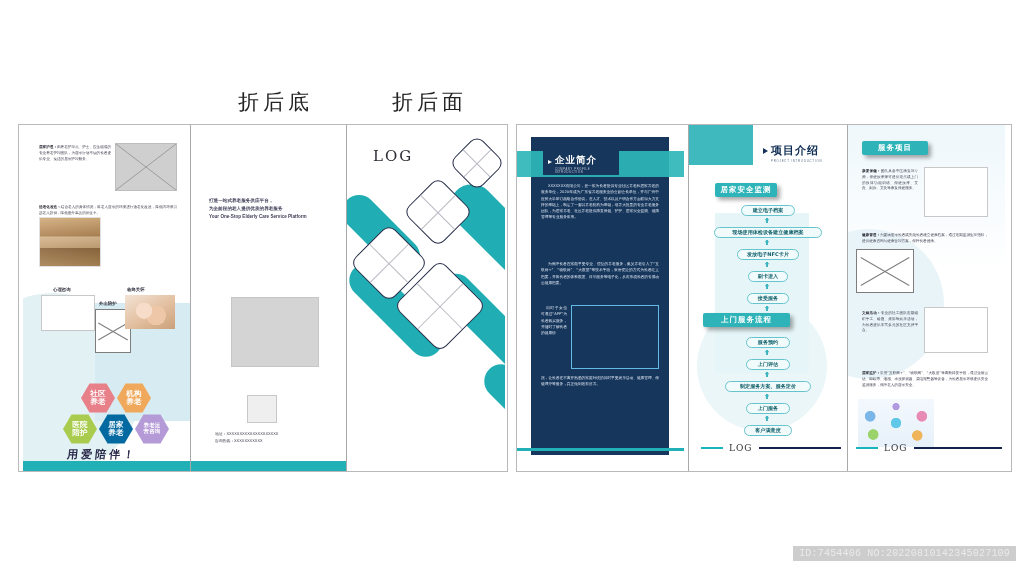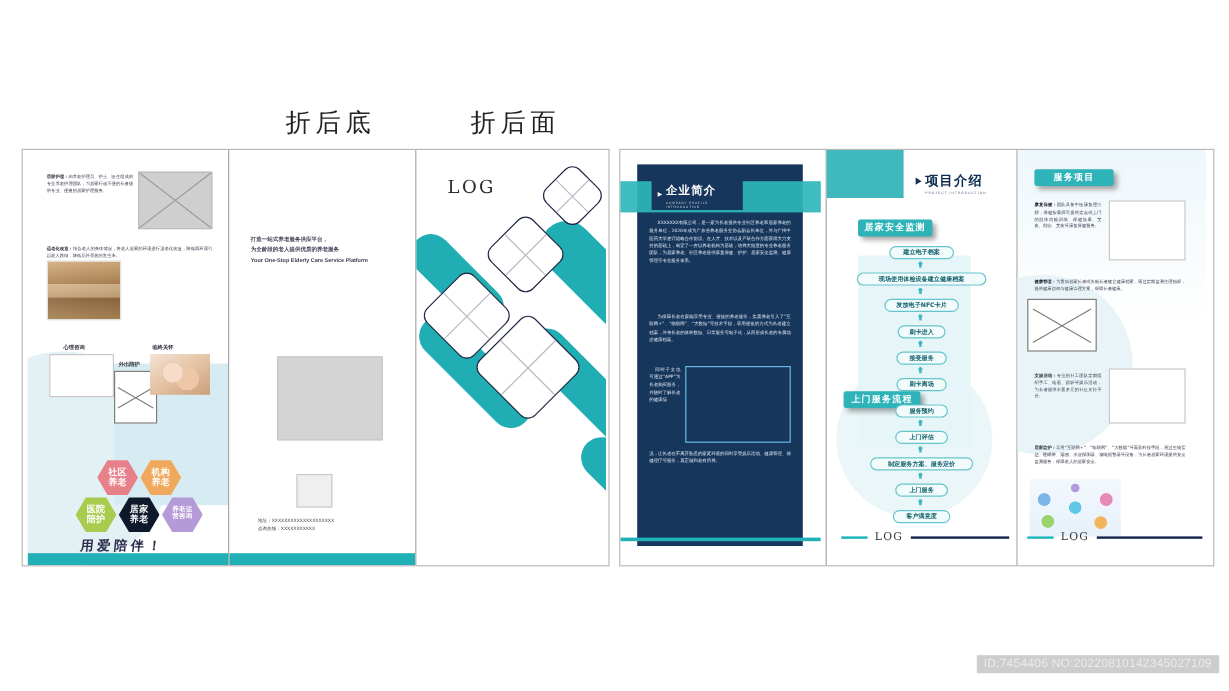--- a/index.html
+++ b/index.html
@@ -146,21 +146,21 @@
   .foot-logo .txt{font-family:"DejaVu Serif",serif;font-size:9px;color:#333;letter-spacing:1px;margin:0 6px;}
   .foot-logo .ln-n{height:2.2px;background:#15234d;}
 
   
   .wm-logo{position:absolute;left:20px;top:538px;display:flex;align-items:center;opacity:.95;}
   .wm-cn{font-family:"DejaVu Sans",sans-serif;font-size:19px;color:#fff;
     -webkit-text-stroke:1px #d2d2d2;letter-spacing:1px;font-weight:bold;}
   .wm-url{font-family:"DejaVu Sans",sans-serif;font-size:17px;color:#fff;
     -webkit-text-stroke:1px #d2d2d2;margin-left:6px;letter-spacing:.5px;}
   .wm-id{position:absolute;right:8px;top:546px;background:#cdcdcd;color:#eaeaea;
-    font-size:10px;padding:2px 6px;font-family:Liberation Sans, sans-serif;letter-spacing:.2px;}
+    font-size:10px;padding:2px 6px;font-family:Liberation Mono, monospace;letter-spacing:.2px;}
 </style>
 </head>
 <body>
 
 <div class="stage">
 
   <div class="fold-label" style="left:238px;top:88px;">折后底</div>
   <div class="fold-label" style="left:392px;top:88px;">折后面</div>
 
   <div class="sheet" style="left:18px;top:124px;width:490px;height:348px;">
@@ -201,21 +201,21 @@
               <span style="display:block">机构</span>
               <span style="display:block">养老</span>
             </span>
           </div>
         <div class="hex" style="left:4px;top:31px;background:#a9cc4f;">
             <span>
               <span style="display:block">医院</span>
               <span style="display:block">陪护</span>
             </span>
           </div>
-        <div class="hex" style="left:40px;top:31px;background:#0f172a;">
+        <div class="hex" style="left:40px;top:31px;background:#0369a1;">
             <span>
               <span style="display:block">居家</span>
               <span style="display:block">养老</span>
             </span>
           </div>
         <div class="hex small-t" style="left:76px;top:31px;background:#b49ad6;">
             <span>
               <span style="display:block">养老运</span>
               <span style="display:block">营咨询</span>
             </span>
@@ -321,21 +321,21 @@
           <div class="arrow" style="left: 76.4px; top: 116px;"></div>
           <div class="flow-step" style="left: 48px; top: 124px; width: 62px; height: 11px;">发放电子NFC卡片</div>
           <div class="arrow" style="left: 76.4px; top: 138px;"></div>
           <div class="flow-step" style="left: 59px; top: 146px; width: 40px; height: 11px;">刷卡进入</div>
           <div class="arrow" style="left: 76.4px; top: 160px;"></div>
           <div class="flow-step" style="left: 58px; top: 168px; width: 42px; height: 11px;">接受服务</div>
           <div class="arrow" style="left: 76.4px; top: 182px;"></div>
           <div class="flow-step" style="left: 58px; top: 190px; width: 42px; height: 11px;">刷卡离场</div>
         </div>
 
-      <div class="pill-head" style="left:14px;top:188px;width:64px;height:14px;margin-top:13px;">上门服务流程</div>
+      <div class="pill-head" style="left:14px;top:188px;width:87px;height:14px;">上门服务流程</div>
 
       <div id="flow2">
           <div class="flow-step" style="left: 57px; top: 212px; width: 44px; height: 11px;">服务预约</div>
           <div class="arrow" style="left: 76.4px; top: 226px;"></div>
           <div class="flow-step" style="left: 57px; top: 234px; width: 44px; height: 11px;">上门评估</div>
           <div class="arrow" style="left: 76.4px; top: 248px;"></div>
           <div class="flow-step" style="left: 36px; top: 256px; width: 86px; height: 11px;">制定服务方案、服务定价</div>
           <div class="arrow" style="left: 76.4px; top: 270px;"></div>
           <div class="flow-step" style="left: 57px; top: 278px; width: 44px; height: 11px;">上门服务</div>
           <div class="arrow" style="left: 76.4px; top: 292px;"></div>

